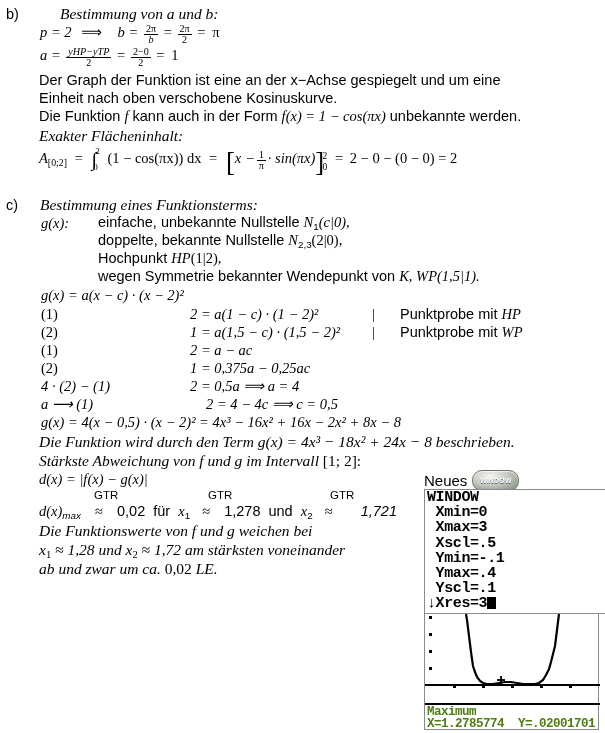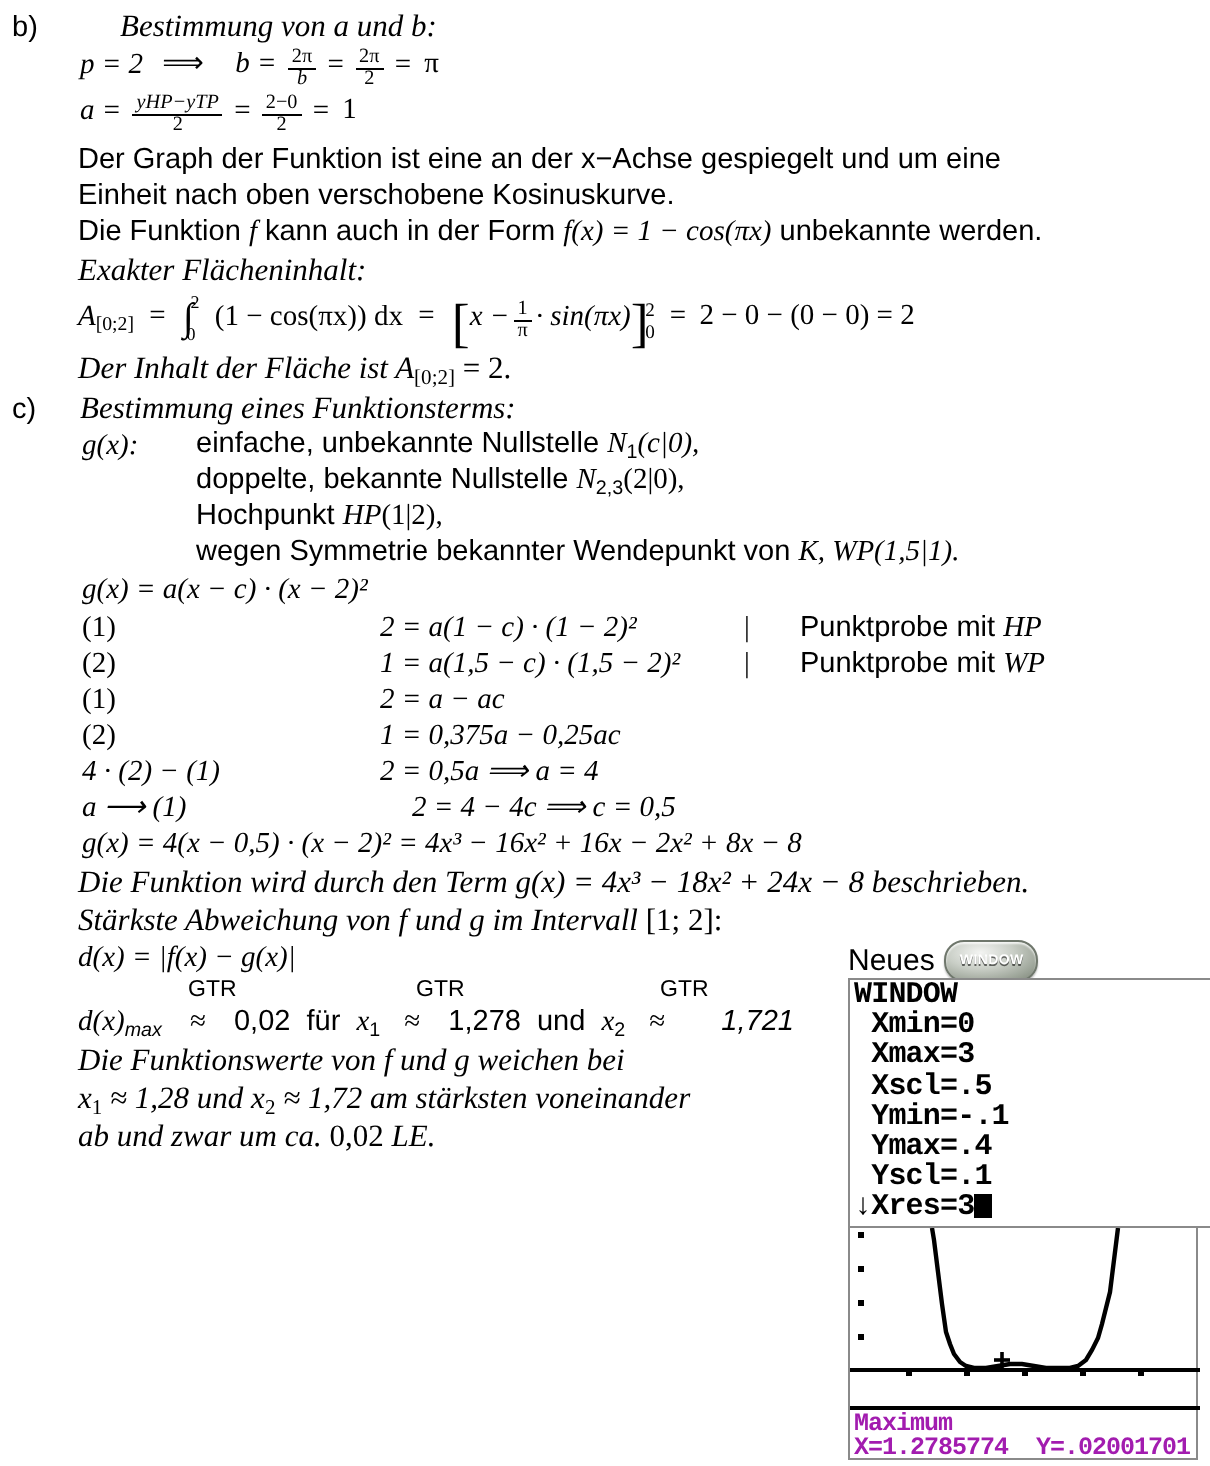--- a/index.html
+++ b/index.html
@@ -189,21 +189,21 @@
   }
   .status-l1, .status-l2 {
     position: absolute;
     left: 2px;
     font-family: "Liberation Mono", monospace;
     font-weight: bold;
     font-size: 12.5px;
     line-height: 12.5px;
     letter-spacing: -0.5px;
     white-space: pre;
-    color: #a21caf;
+    color: #4d7c0f;
   }
   .status-l1 { top: 1px; }
   .status-l2 { top: 13px; }
 </style>
 </head>
 <body>
 
 <div class="page">
 
   <div class="lbl" style="left:6px; top:6px;">b)</div>
@@ -257,23 +257,20 @@
     <span class="intg">∫<span class="hi">2</span><span class="lo">0</span></span>
     <span class="mn"><span class="mn" style="font-style:normal">(1 − cos(πx)) dx</span></span>
     <span class="op" style="margin:0 4px;">=</span>
     <span class="bigbr">
       <span class="br">[</span><span class="mi">x −</span><span class="frac"><span class="num mn">1</span><span class="den mn">π</span></span><span class="mi">· sin(πx)</span><span class="br">]</span><span class="lim-hi">2</span><span class="lim-lo">0</span>
     </span>
     <span class="op" style="margin-left:6px;">=</span>
     <span class="mn" style="margin-left:3px;">2 − 0 − (0 − 0) = 2</span>
   </div>
 
-  <div class="ln serif ital" style="left:39px; top:176px; font-size:15.5px;">
-    <span>Der Inhalt der Fläche ist </span><span class="mi">A</span><sub class="s">[0;2]</sub><span class="mn"> = 2.</span>
-  </div>
 
   <div class="lbl" style="left:6px; top:197px;">c)</div>
 
   <div class="ln serif ital" style="left:40px; top:196px; font-size:15.5px;">Bestimmung eines Funktionsterms:</div>
 
   <div class="ln serif" style="left:41px; top:215px;">
     <span class="mi">g(x):</span>
   </div>
 
   <div class="ln sans" style="left:98px; top:214px;">

